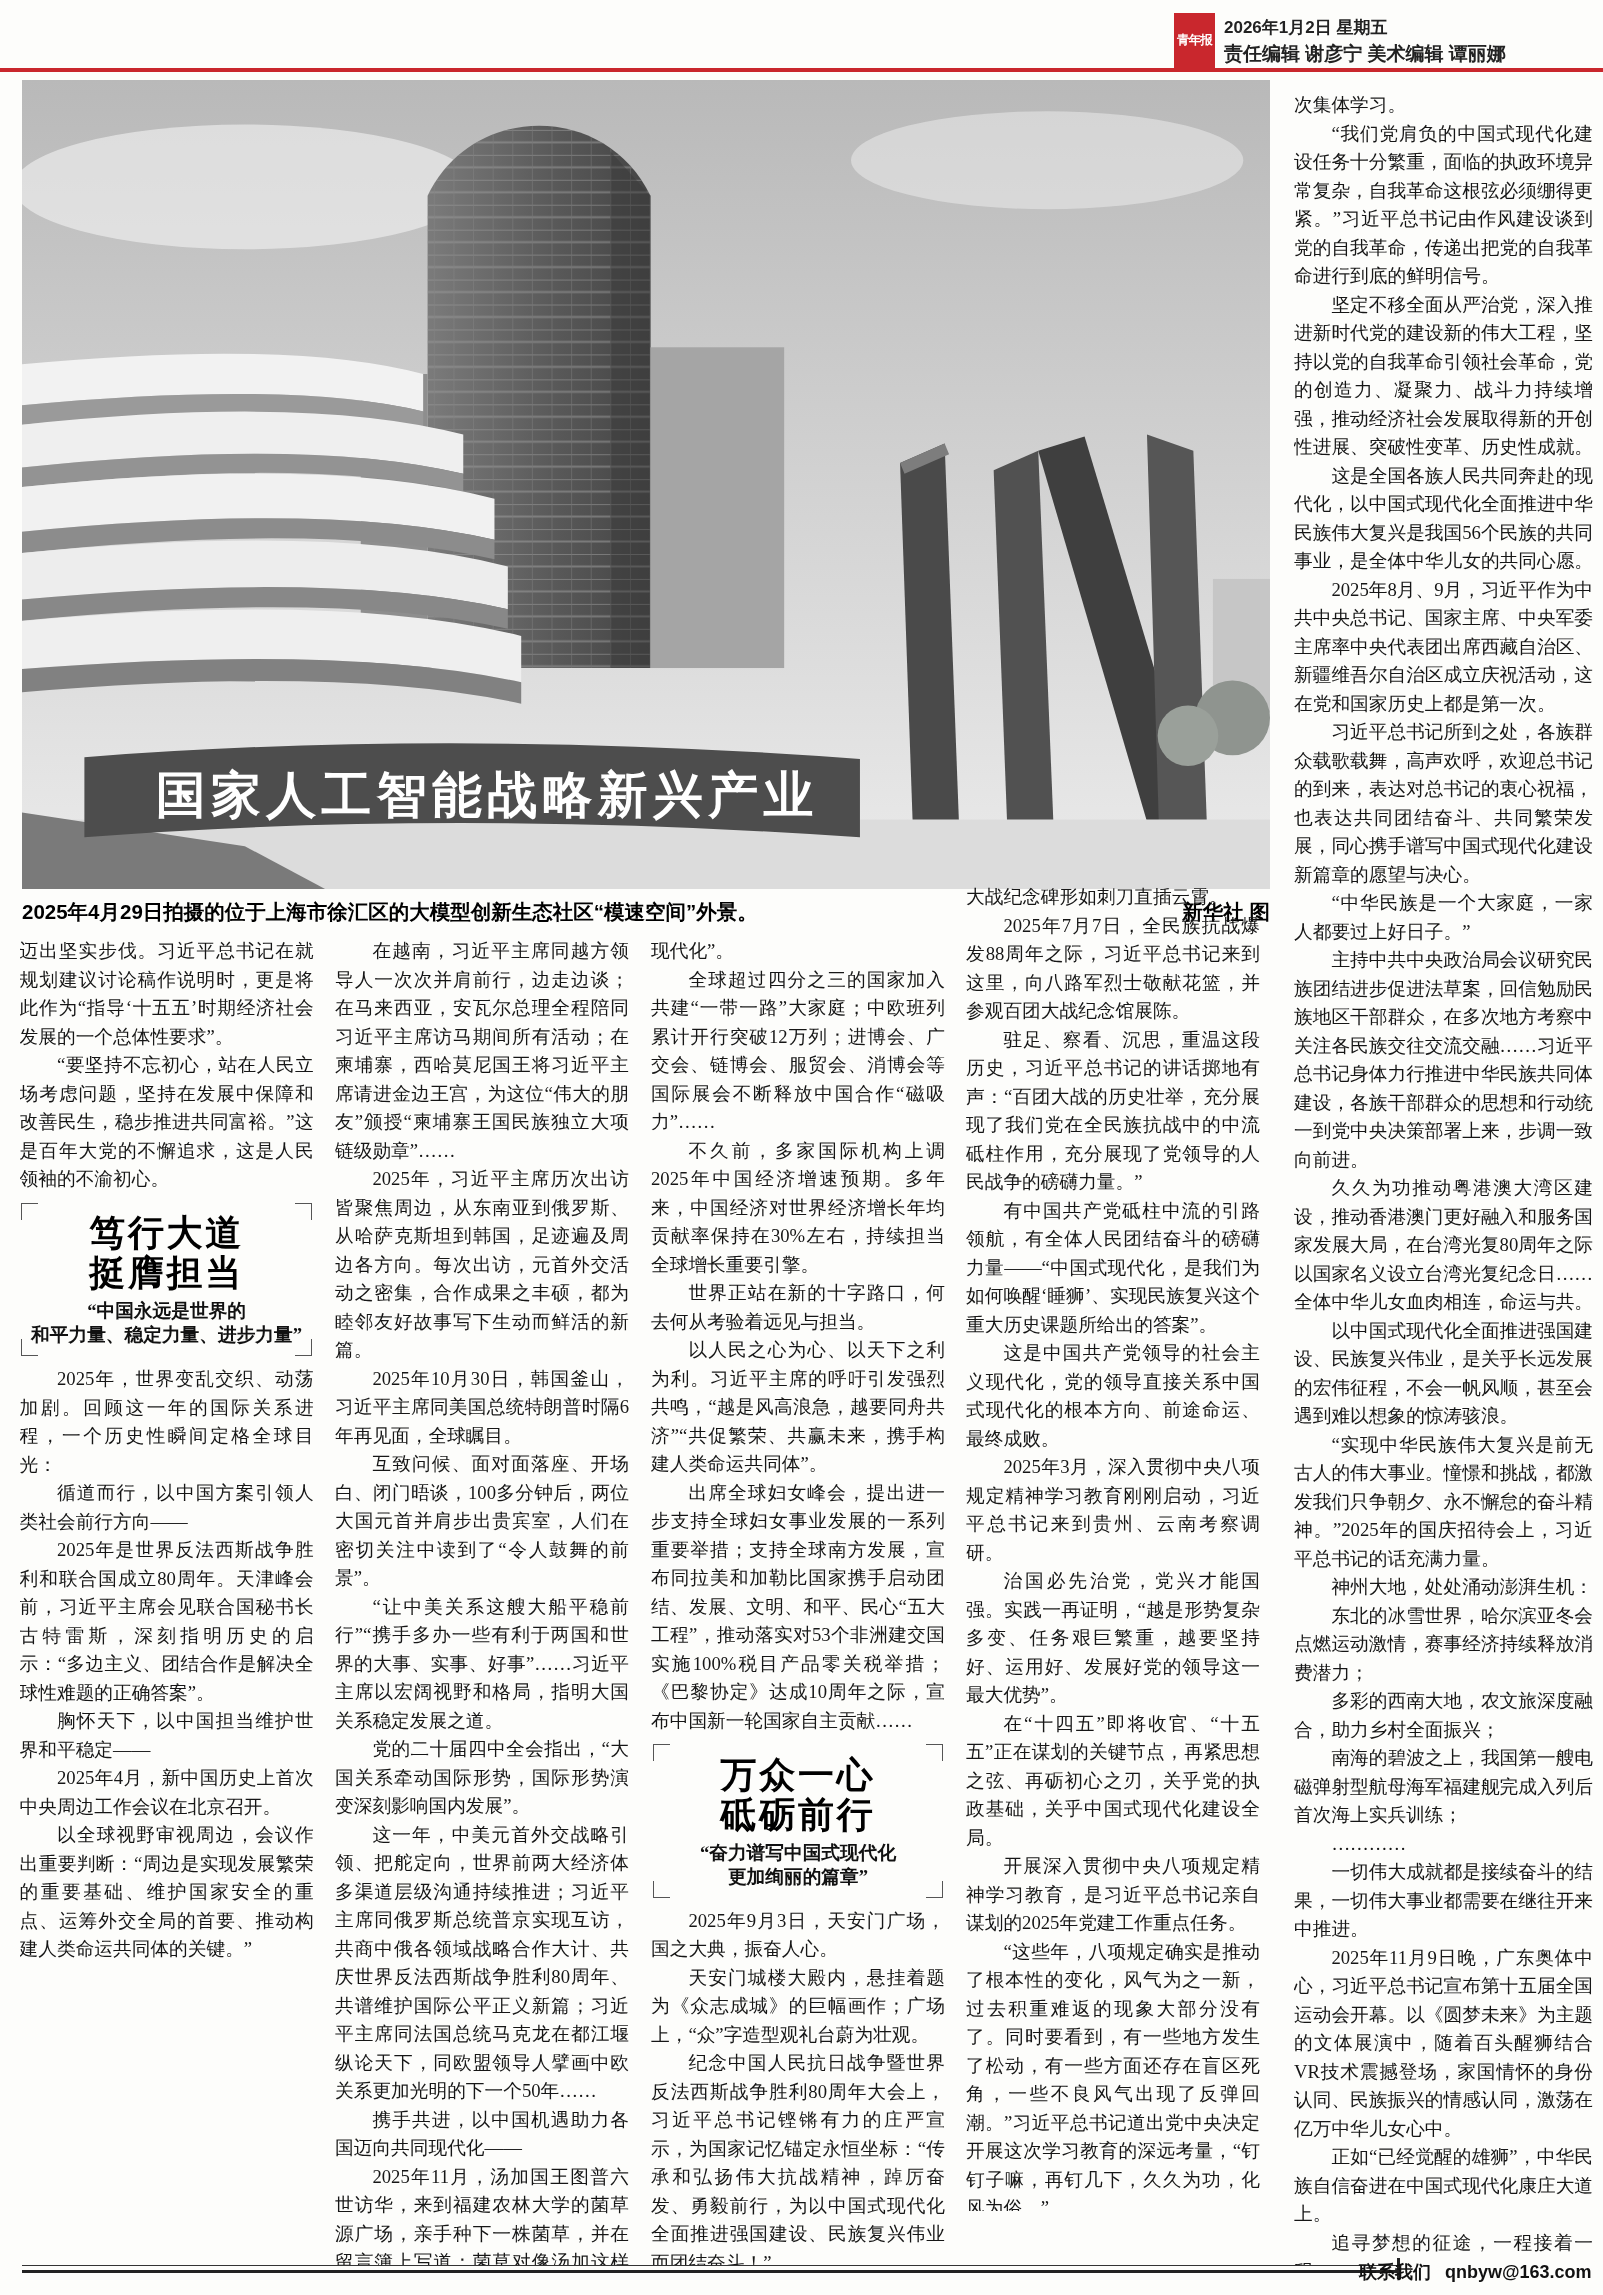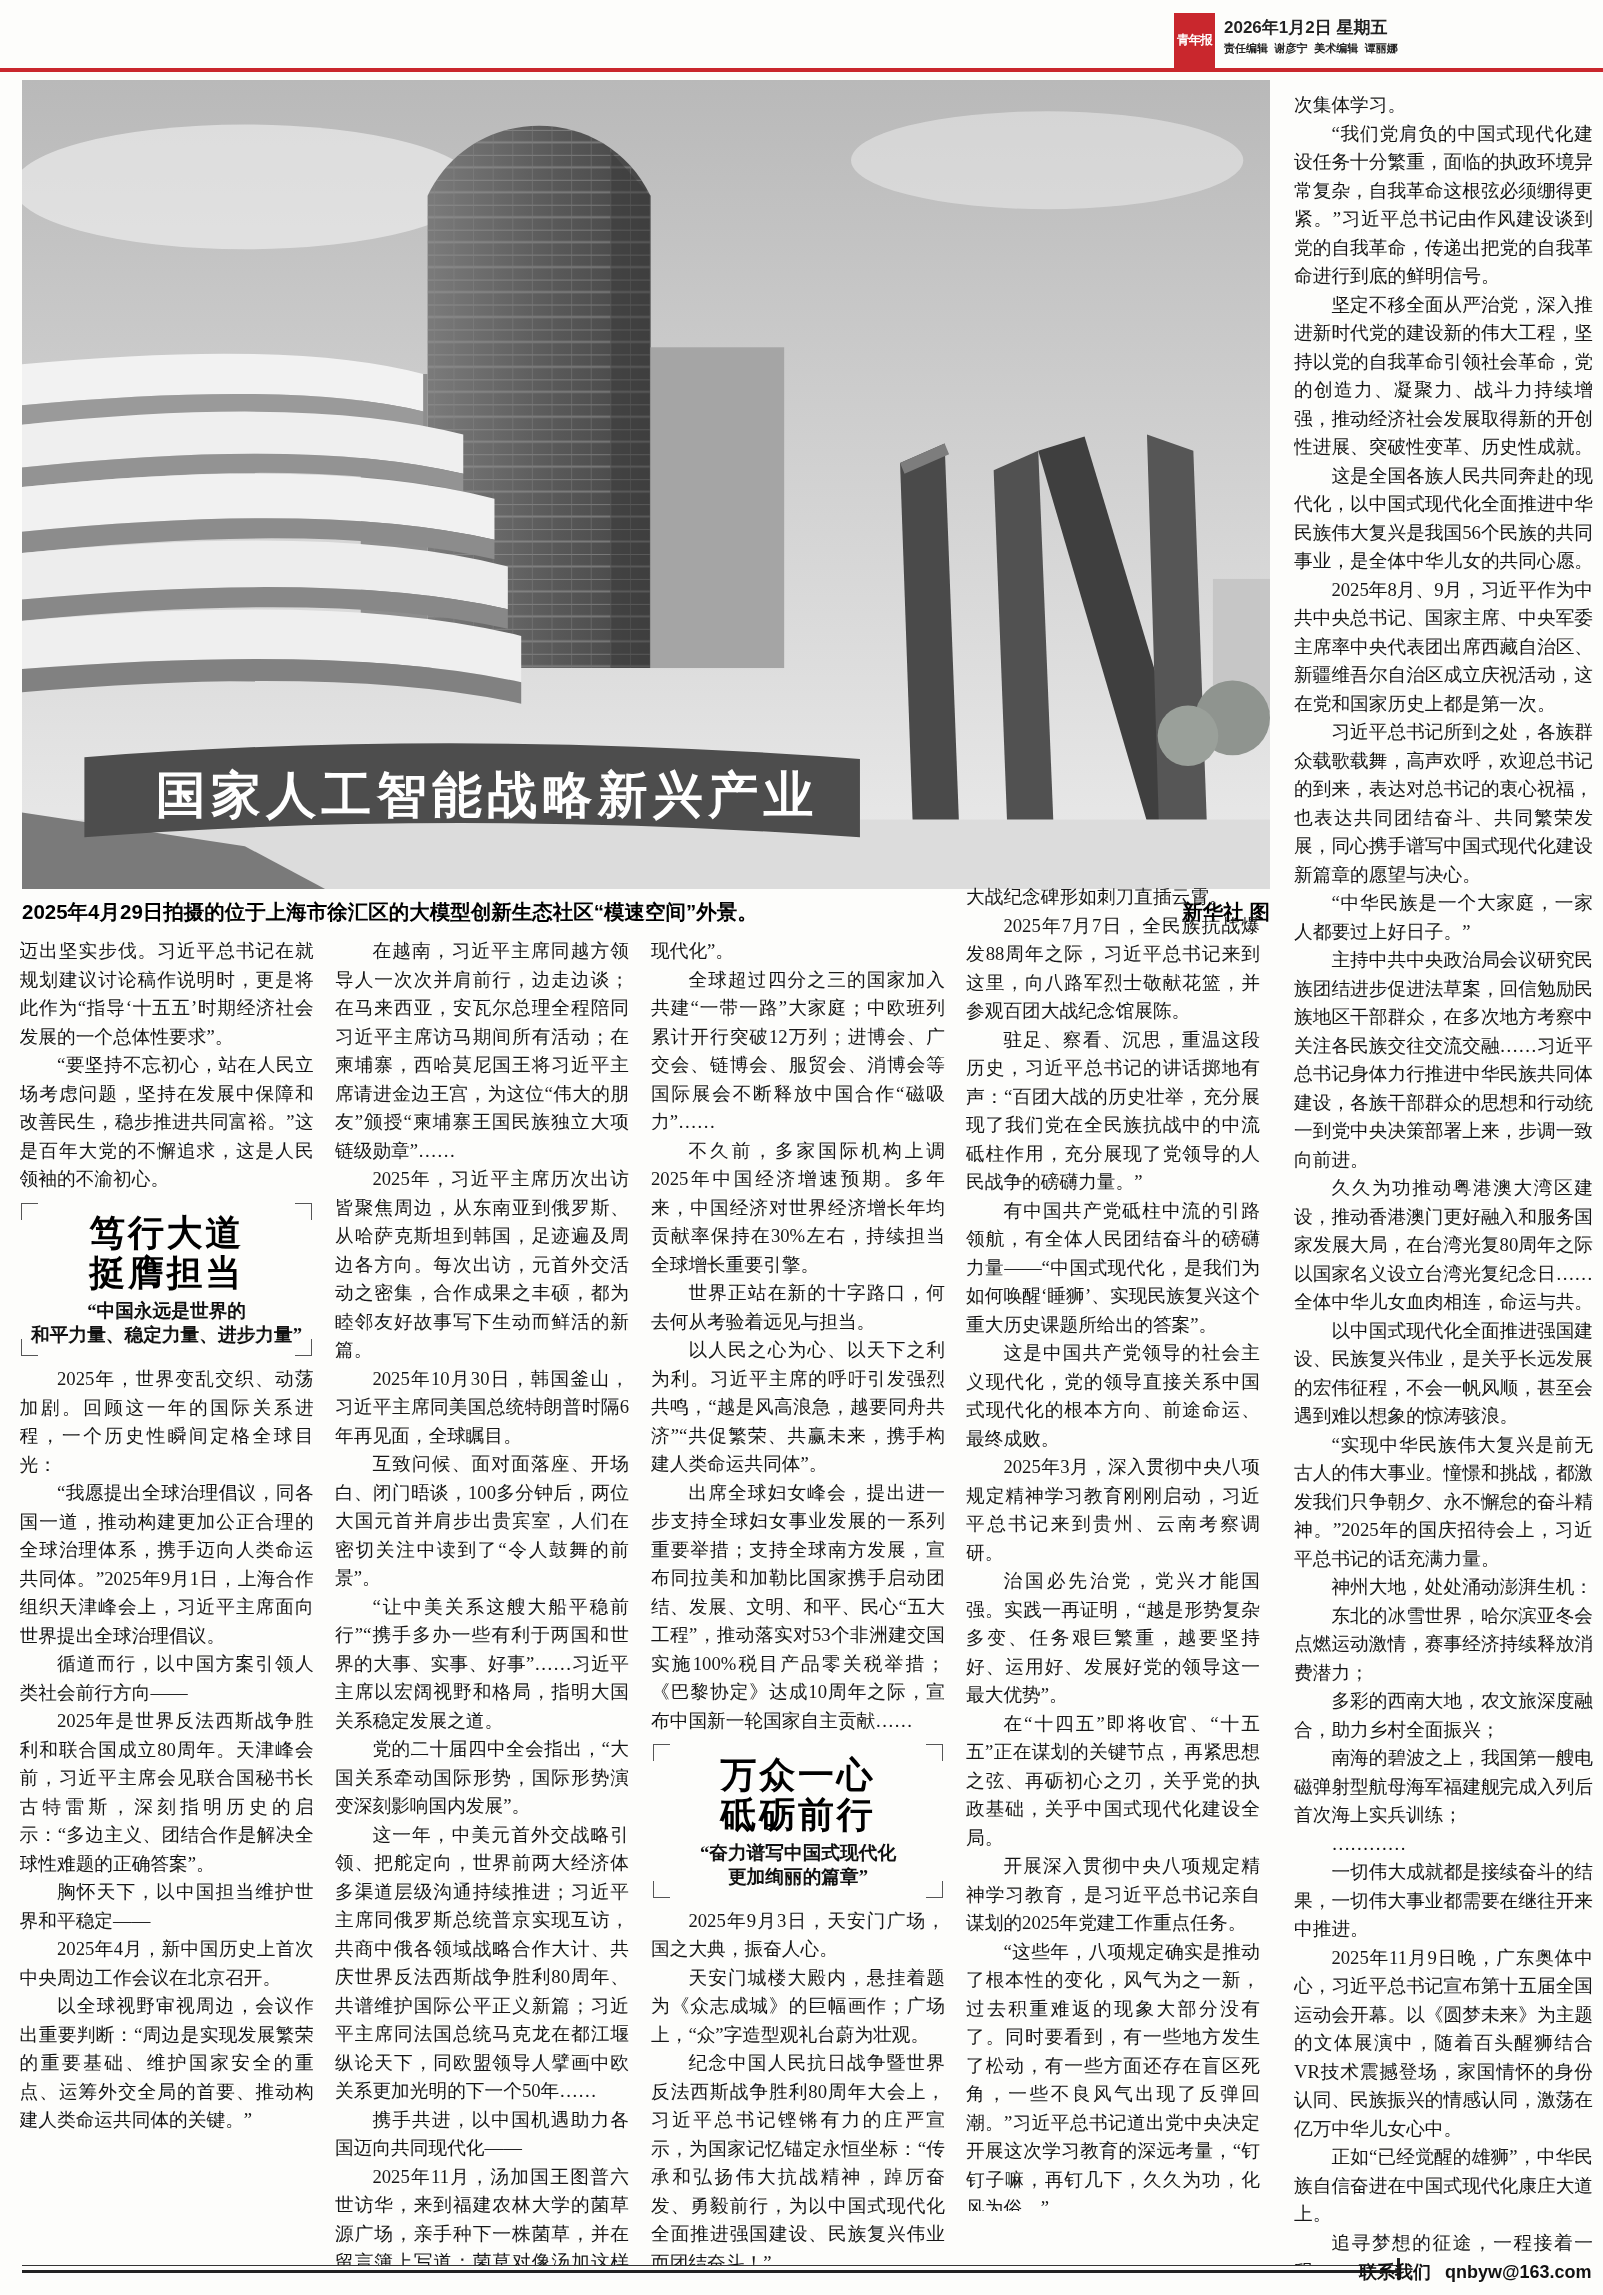--- a/index.html
+++ b/index.html
@@ -4,22 +4,22 @@
 <style>
   html,body{margin:0;padding:0;background:#e8e8e6;}
   .page{position:relative;width:1604px;height:2295px;background:#fdfdfb;margin:0 auto;overflow:hidden;
         font-family:"Liberation Serif","DejaVu Serif",serif;color:#161616;}
   
   .logo{position:absolute;left:1174px;top:12.5px;width:41px;height:55px;background:var(--accent,#c9272d);
         color:#fff;display:flex;align-items:center;justify-content:center;
         font-weight:bold;font-size:12.5px;letter-spacing:-0.9px;line-height:1;text-align:center;}
   .mast-date{position:absolute;left:1224px;top:16px;font-family:"Liberation Sans",sans-serif;
         font-weight:bold;font-size:17px;color:#222;}
-  .mast-editors{position:absolute;left:1224px;top:41px;font-family:Liberation Mono, monospace;
-        font-weight:bold;font-size:11px;color:#222;}
+  .mast-editors{position:absolute;left:1224px;top:41px;font-family:Liberation Sans, sans-serif;
+        font-weight:bold;font-size:19px;color:#222;}
   .top-rule{position:absolute;left:0;top:68px;width:1604px;height:3.6px;background:var(--accent,#c9272d);}
   
   .photo{position:absolute;left:22px;top:80px;width:1248px;height:809px;background:#cfcfcf;}
   .photo svg{display:block;width:100%;height:100%;}
   .caption-row{position:absolute;left:22px;top:898px;width:1248px;display:flex;justify-content:space-between;
         font-family:"Liberation Sans",sans-serif;font-weight:bold;font-size:20.5px;color:#000;}
   
   .col{position:absolute;width:294px;text-align:justify;overflow:hidden;
        font-size:18.7px;line-height:28.5px;}
   .col-1{left:19.6px;top:937px;height:1328px;}
@@ -131,21 +131,20 @@
         <div class="btitle">
           <div>笃行大道</div>
           <div>挺膺担当</div>
         </div>
         <div class="bsub">
           <div>“中国永远是世界的</div>
           <div>和平力量、稳定力量、进步力量”</div>
         </div>
       </div>
       <p class="para">2025年，世界变乱交织、动荡加剧。回顾这一年的国际关系进程，一个历史性瞬间定格全球目光：</p>
-      <p class="para">“我愿提出全球治理倡议，同各国一道，推动构建更加公正合理的全球治理体系，携手迈向人类命运共同体。”2025年9月1日，上海合作组织天津峰会上，习近平主席面向世界提出全球治理倡议。</p>
       <p class="para">循道而行，以中国方案引领人类社会前行方向——</p>
       <p class="para">2025年是世界反法西斯战争胜利和联合国成立80周年。天津峰会前，习近平主席会见联合国秘书长古特雷斯，深刻指明历史的启示：“多边主义、团结合作是解决全球性难题的正确答案”。</p>
       <p class="para">胸怀天下，以中国担当维护世界和平稳定——</p>
       <p class="para">2025年4月，新中国历史上首次中央周边工作会议在北京召开。</p>
       <p class="para">以全球视野审视周边，会议作出重要判断：“周边是实现发展繁荣的重要基础、维护国家安全的重点、运筹外交全局的首要、推动构建人类命运共同体的关键。”</p>
     </div>
   <div class="col col-2">
       <p class="para">在越南，习近平主席同越方领导人一次次并肩前行，边走边谈；在马来西亚，安瓦尔总理全程陪同习近平主席访马期间所有活动；在柬埔寨，西哈莫尼国王将习近平主席请进金边王宫，为这位“伟大的朋友”颁授“柬埔寨王国民族独立大项链级勋章”……</p>
       <p class="para">2025年，习近平主席历次出访皆聚焦周边，从东南亚到俄罗斯、从哈萨克斯坦到韩国，足迹遍及周边各方向。每次出访，元首外交活动之密集，合作成果之丰硕，都为睦邻友好故事写下生动而鲜活的新篇。</p>
       <p class="para">2025年10月30日，韩国釜山，习近平主席同美国总统特朗普时隔6年再见面，全球瞩目。</p>

